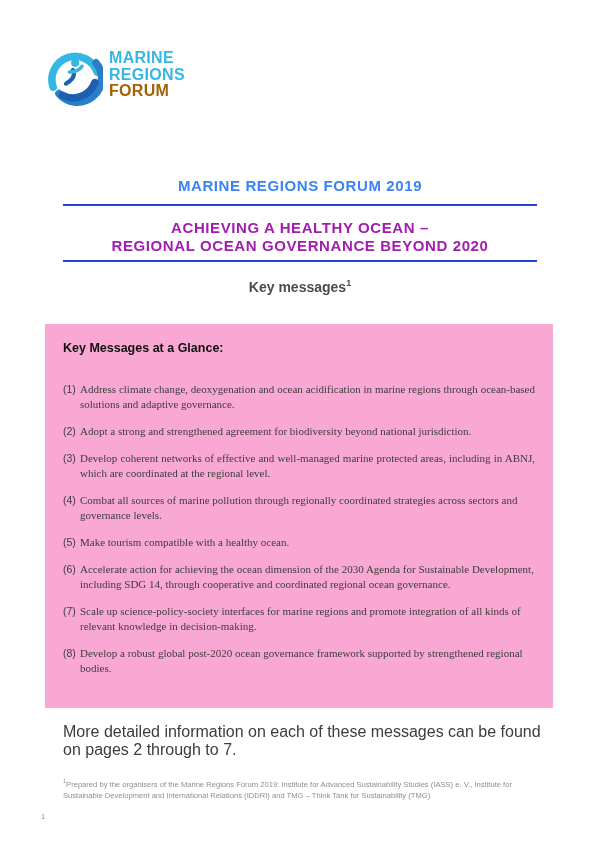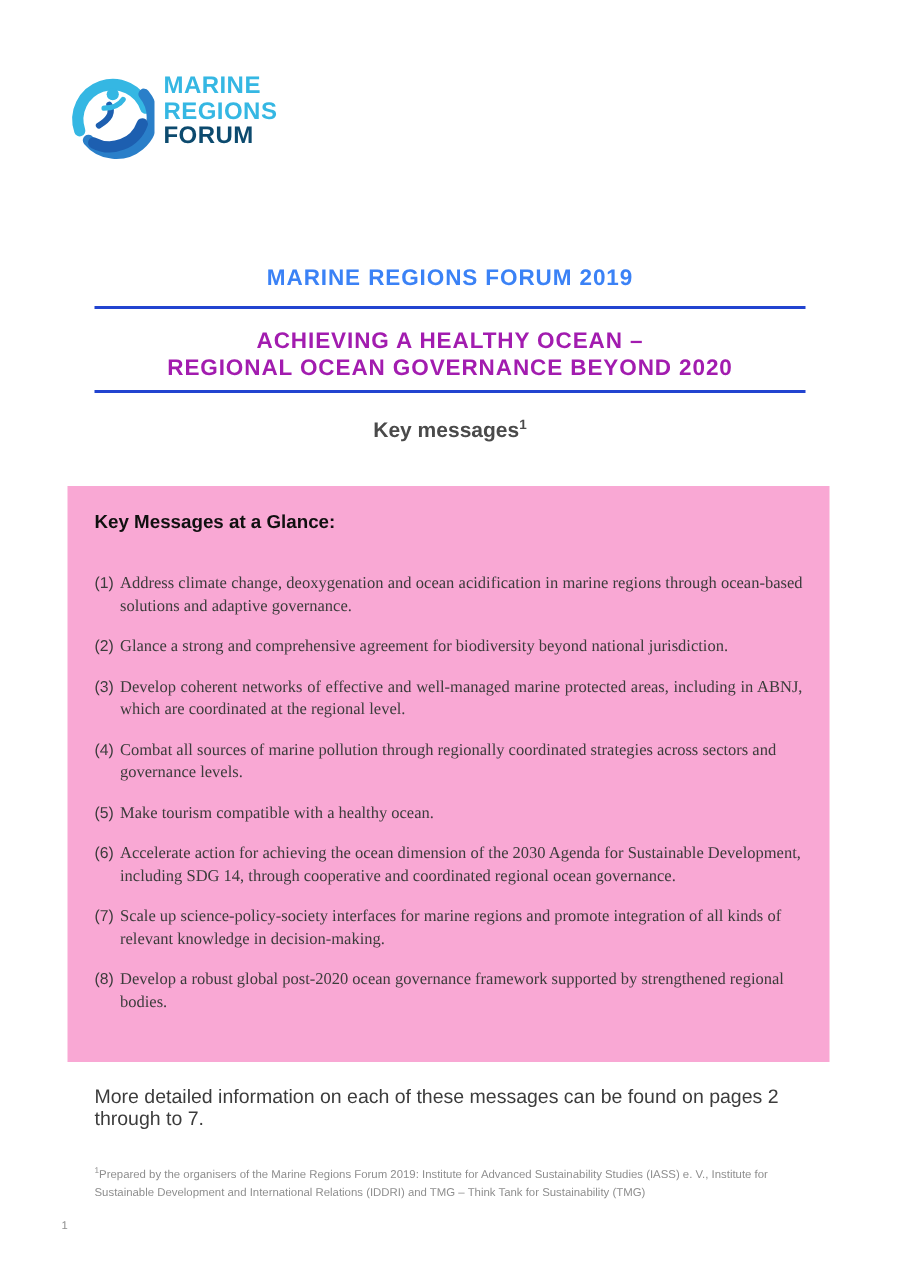--- a/index.html
+++ b/index.html
@@ -11,21 +11,21 @@
     height: 849px;
     background: #ffffff;
     overflow: hidden;
   }
 
   
   .logo { position: absolute; top: 42px; left: 45px; display: flex; align-items: center; }
   .logo-mark { width: 58px; height: 66px; }
   .logo-text { margin-left: 6px; font-weight: bold; line-height: 16.5px; font-size: 16px; letter-spacing: 0.3px; }
   .logo-text .cyan { color: #35b7e3; }
-  .logo-text .navy { color: #0c4a6e; }
+  .logo-text .navy { color: #a16207; }
 
   
   .header-row {
     position: absolute; top: 123px; left: 63px; right: 63px;
     display: flex; align-items: center;
   }
   .header-line { flex: 0 0 236px; height: 1px; background: #b3b3b3; margin-right: 14px; }
   .tagline {
     flex: 1; text-align: right;
     color: #2b4fd3; font-size: 8px; font-weight: bold; letter-spacing: 1.1px;
@@ -64,21 +64,21 @@
     flex: 0 0 17px; color: #3c3c3c; font-size: 10.5px; line-height: 15px;
   }
   .glance-item .txt {
     flex: 1; color: #3c3c3c; font-size: 11px; line-height: 15px; font-family: Liberation Serif, serif;
   }
   .glance-item.justify .txt { text-align: justify; text-align-last: left; }
 
   
   .more-info {
     position: absolute; top: 723px; left: 63px; right: 55px;
-    color: #3c3c3c; font-size: 13px;
+    color: #3c3c3c; font-size: 16px;
   }
   .footnote {
     position: absolute; top: 776px; left: 63px; width: 482px;
     color: #8e8e8e; font-size: 7.6px; line-height: 11px;
   }
   .footnote sup { font-size: 5.5px; }
   .page-number {
     position: absolute; top: 812px; left: 41px;
     color: #8e8e8e; font-size: 7.5px;
   }
@@ -121,21 +121,21 @@
 
   <div class="glance-box">
     <div class="glance-heading">Key Messages at a Glance:</div>
 
     <div class="glance-item justify">
       <span class="num">(1)</span>
       <span class="txt">Address climate change, deoxygenation and ocean acidification in marine regions through ocean-based solutions and adaptive governance.</span>
     </div>
     <div class="glance-item">
       <span class="num">(2)</span>
-      <span class="txt">Glance a strong and comprehensive agreement for biodiversity beyond national jurisdiction.</span>
+      <span class="txt">Adopt a strong and strengthened agreement for biodiversity beyond national jurisdiction.</span>
     </div>
     <div class="glance-item justify">
       <span class="num">(3)</span>
       <span class="txt">Develop coherent networks of effective and well-managed marine protected areas, including in ABNJ, which are coordinated at the regional level.</span>
     </div>
     <div class="glance-item">
       <span class="num">(4)</span>
       <span class="txt">Combat all sources of marine pollution through regionally coordinated strategies across sectors and governance levels.</span>
     </div>
     <div class="glance-item">

